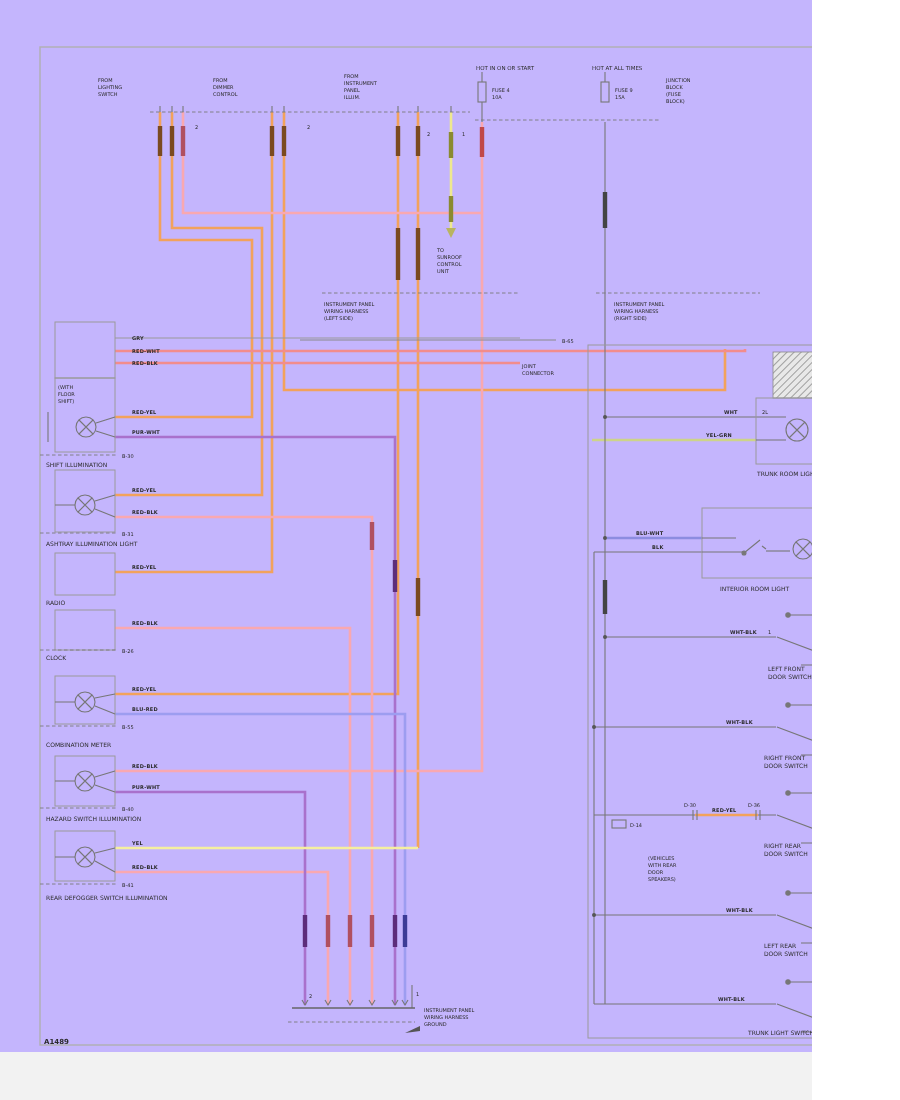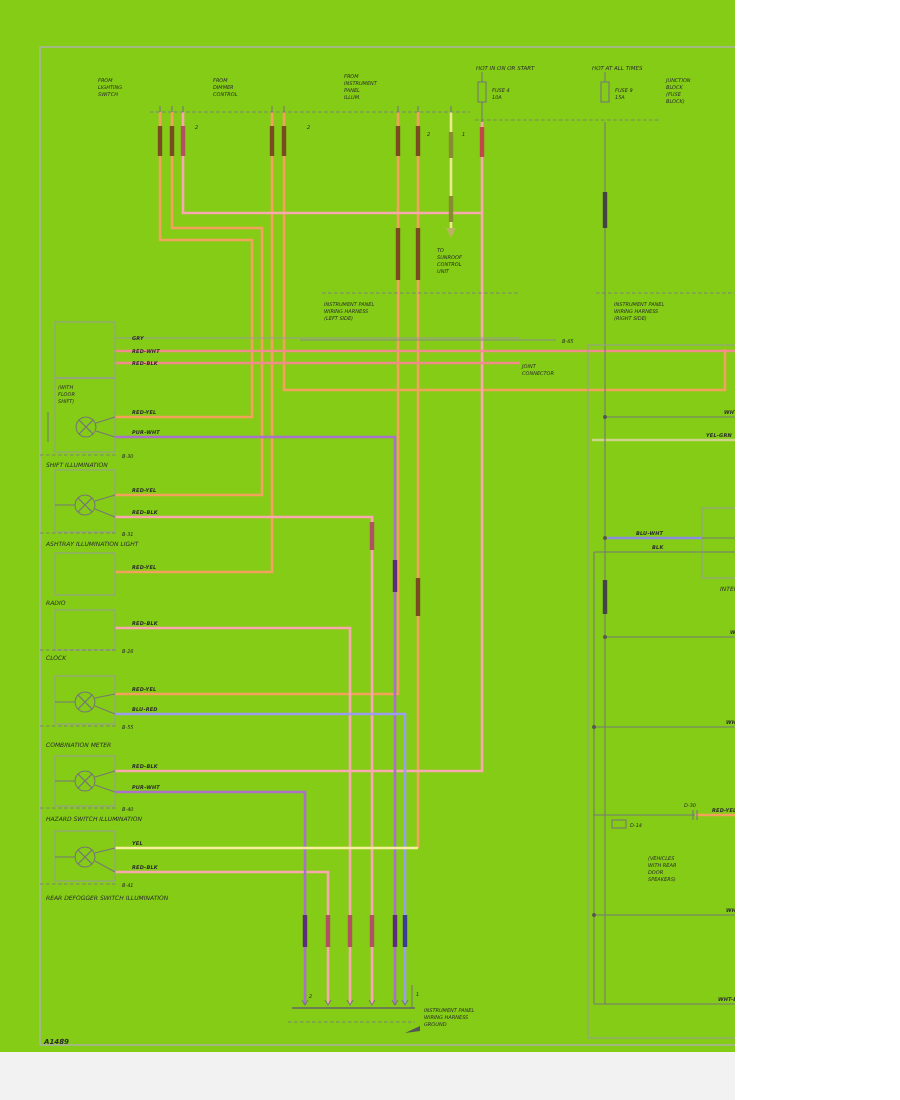--- a/index.html
+++ b/index.html
@@ -1,16 +1,16 @@
 <!DOCTYPE html>
 <html><head>
 <meta charset="utf-8">
 <style>
   html,body{margin:0;padding:0;background:#fff;}
-  .page{position:relative;width:735px;height:1100px;background:#84cc16;overflow:hidden;font-style:italic;}
+  .page{position:relative;width:812px;height:1100px;background:#c4b5fd;overflow:hidden;}
   .bottom-band{position:absolute;left:0;top:1052px;width:900px;height:48px;background:#f2f2f2;}
   svg{position:absolute;left:0;top:0;}
   text{font-family:"DejaVu Sans", sans-serif;fill:#2b2b2b;}
   .t{font-size:6px;}
   .t55{font-size:5.5px;}
   .t5{font-size:5px;}
   .t7{font-size:7px;font-weight:bold;}
   .wc{font-size:5px;font-weight:bold;letter-spacing:.2px;}
   .w{fill:none;}
   .box{fill:none;stroke:#9a9a9a;stroke-width:1;}

